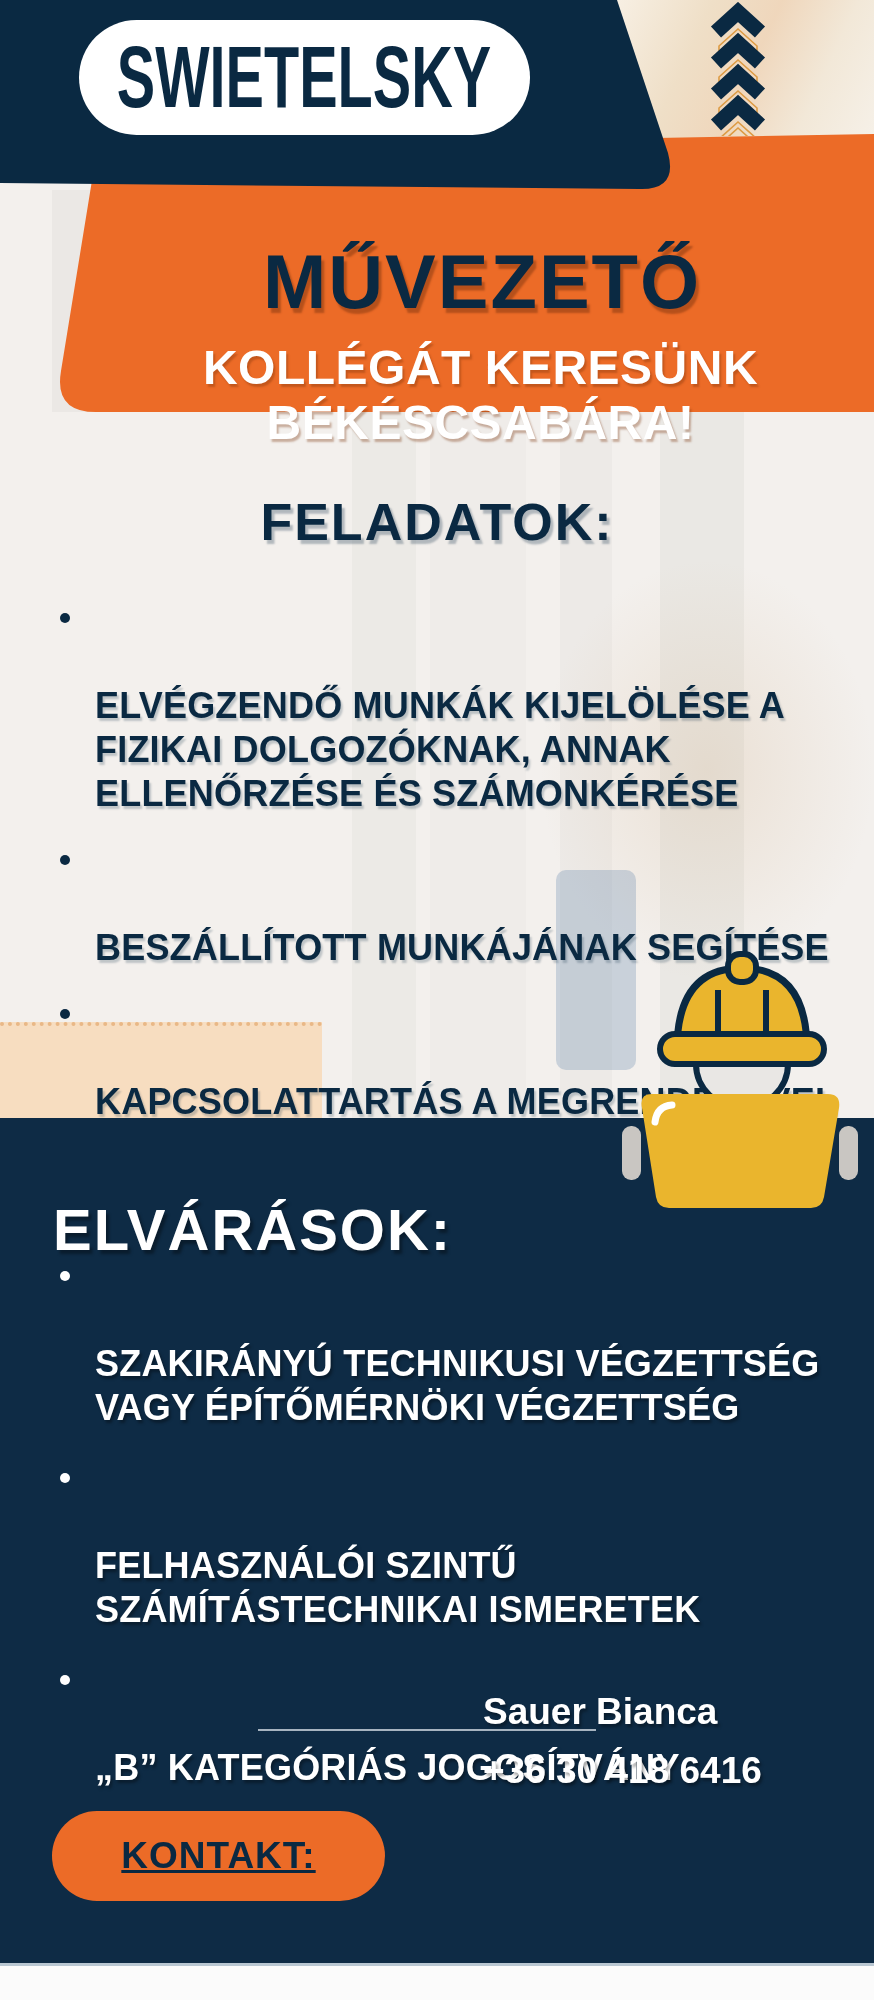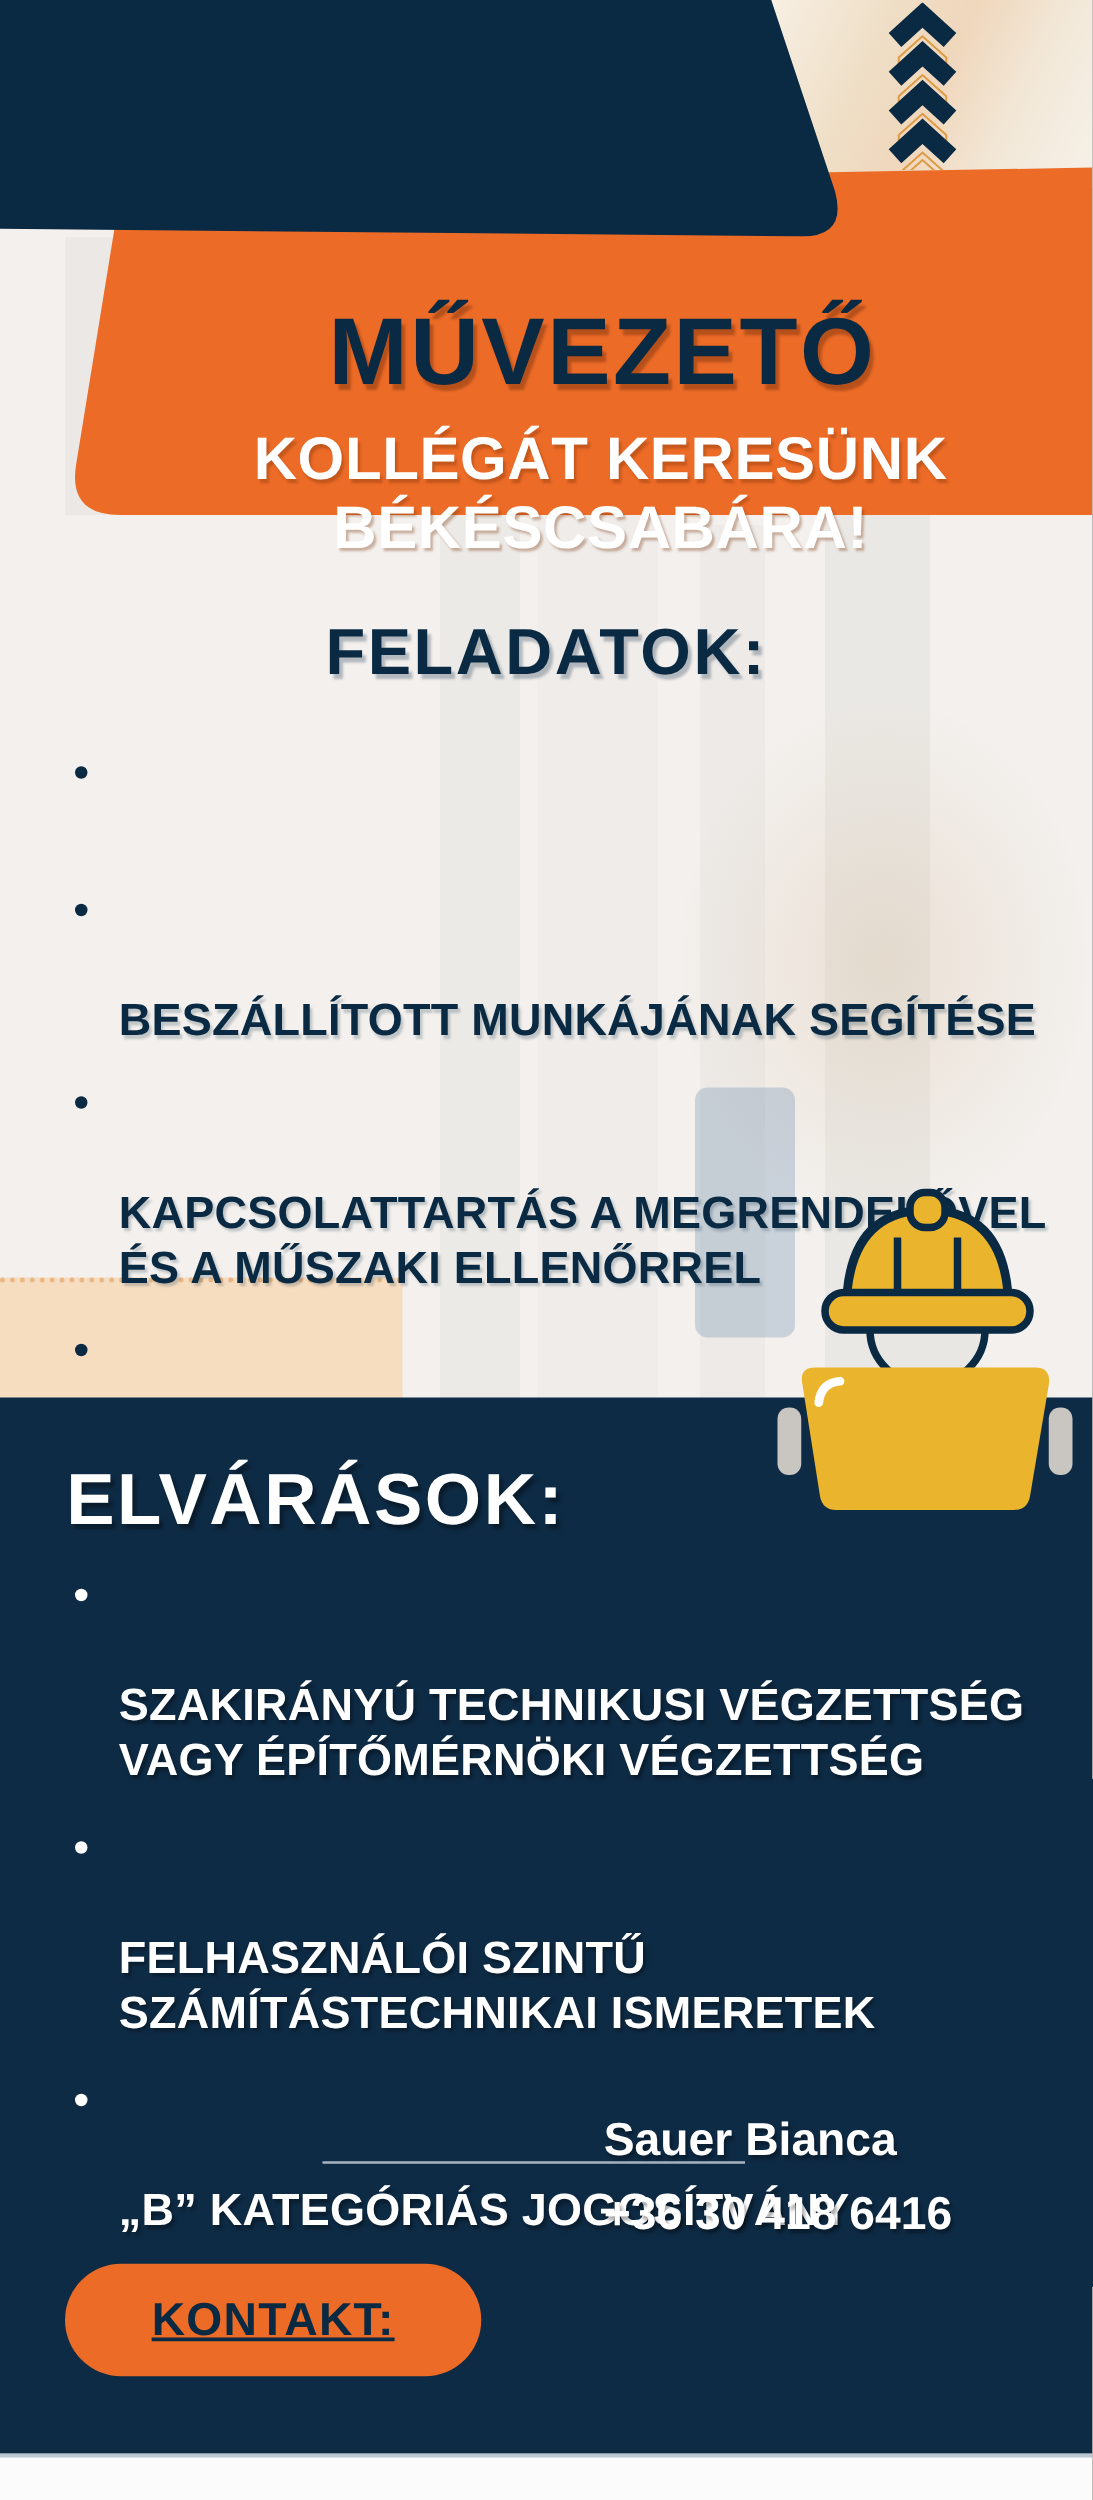--- a/index.html
+++ b/index.html
@@ -44,21 +44,21 @@
     font-size:76px;font-weight:bold;letter-spacing:2px;
     text-shadow:3px 5px 2px rgba(84,32,6,.35);}
   .hero-subtitle{left:40px;right:0;top:340px;text-align:center;color:var(--white);
     font-size:48px;font-weight:bold;letter-spacing:.5px;
     text-shadow:2px 3px 2px rgba(120,50,10,.35);margin-left:47px;}
 
   
   .tasks-heading{left:0;right:0;top:492px;text-align:center;color:var(--navy);
     font-size:52px;font-weight:bold;letter-spacing:2px;
     text-shadow:3px 4px 2px rgba(10,40,66,.28);}
-  .req-heading{left:53px;top:1166px;color:var(--white);
+  .req-heading{left:53px;top:1196px;color:var(--white);
     font-size:58px;font-weight:bold;letter-spacing:2px;
     text-shadow:3px 4px 3px rgba(0,0,0,.35);}
 
   
   ul.blist{list-style:none;margin:0;padding:0;left:58px;width:790px;}
   ul.tasks{top:596px;}
   ul.reqs{top:1254px;}
   ul.blist li{position:relative;padding-left:37px;white-space:pre-line;
     font-size:36px;font-weight:bold;line-height:44px;letter-spacing:.2px;}
   ul.tasks li{color:var(--navy);margin-bottom:22px;text-shadow:2px 3px 2px rgba(10,40,66,.22);}
@@ -98,20 +98,23 @@
   </div>
 
   <svg class="abs shape" width="874" height="420" viewBox="0 0 874 420">
     <path d="M 874 134 L 874 412 L 96 412 Q 54 412 61 371 L 94 168 Q 97 149 115 148 Z" fill="var(--orange)"></path>
   </svg>
 
   <svg class="abs shape" width="874" height="200" viewBox="0 0 874 200">
     <path d="M 0 0 L 617 0 L 668 153 Q 678 190 640 189 L 0 183 Z" fill="var(--navy)"></path>
   </svg>
 
+  <div class="abs logo-pill">
+    <span class="logo-text">SWIETELSKY</span>
+  </div>
 
   <svg class="abs" style="left:710px;top:2px;" width="56" height="134" viewBox="0 0 56 134">
     <g>
       <path d="M 9 44 L 28 27 L 47 44 L 47 50 L 28 33 L 9 50 Z" fill="none" stroke="#dd9b44" stroke-width="1.6"></path>
       <path d="M 6 30 L 28 10 L 50 30" fill="none" stroke="var(--navy)" stroke-width="15"></path>
     </g>
     <g transform="translate(0,31)">
       <path d="M 9 44 L 28 27 L 47 44 L 47 50 L 28 33 L 9 50 Z" fill="none" stroke="#dd9b44" stroke-width="1.6"></path>
       <path d="M 6 30 L 28 10 L 50 30" fill="none" stroke="var(--navy)" stroke-width="15"></path>
     </g>
@@ -125,21 +128,23 @@
     </g>
   </svg>
 
   <div class="abs job-title">MŰVEZETŐ</div>
   <div class="abs hero-subtitle">KOLLÉGÁT KERESÜNK BÉKÉSCSABÁRA!</div>
 
   <div class="abs tasks-heading">FELADATOK:</div>
   <ul class="abs blist tasks">
     <li>
       <span class="dot"></span>
-      </li>
+      <span>ELVÉGZENDŐ MUNKÁK KIJELÖLÉSE A
+FIZIKAI DOLGOZÓKNAK, ANNAK
+ELLENŐRZÉSE ÉS SZÁMONKÉRÉSE</span></li>
     <li>
       <span class="dot"></span>
       <span>BESZÁLLÍTOTT MUNKÁJÁNAK SEGÍTÉSE</span></li>
     <li>
       <span class="dot"></span>
       <span>KAPCSOLATTARTÁS A MEGRENDELŐVEL
 ÉS A MŰSZAKI ELLENŐRREL</span></li>
     <li>
       <span class="dot"></span>
       <span>BESZÁLLÍTOTT ANYAG ÁTVÉTELE,

